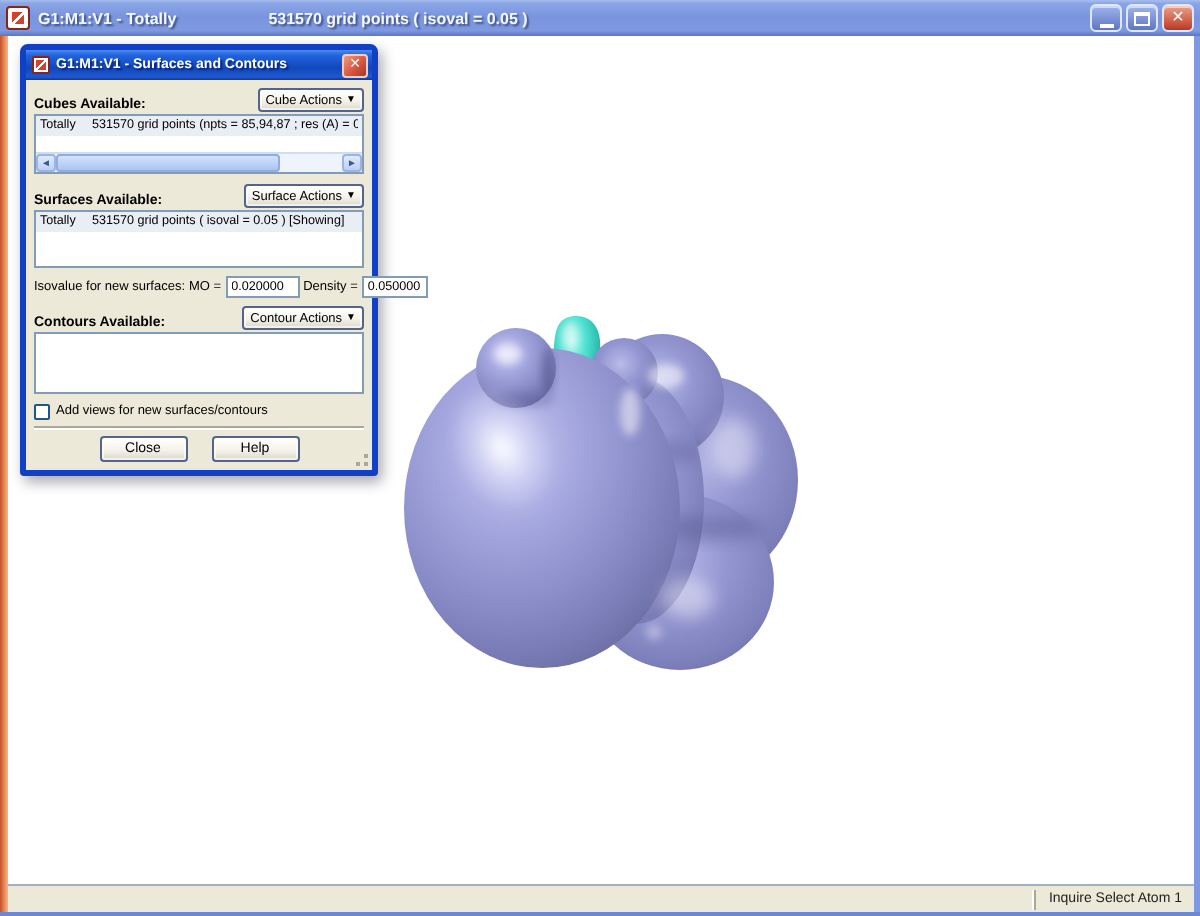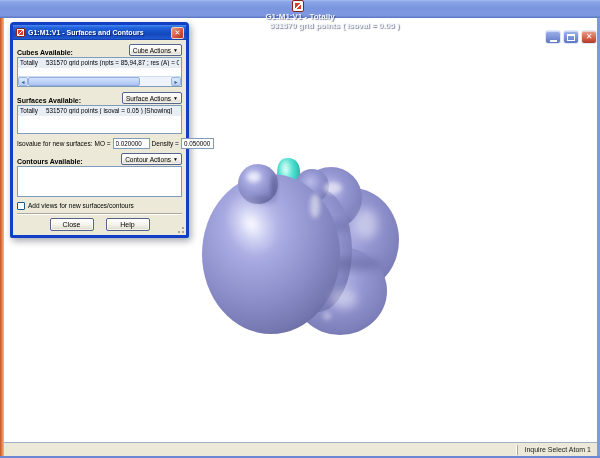--- a/index.html
+++ b/index.html
@@ -5,29 +5,29 @@
   * { box-sizing: border-box; margin: 0; padding: 0; }
   html,body { width:600px; height:458px; }
   body {
     font-family: "Liberation Sans", "DejaVu Sans", sans-serif;
     position: relative; overflow: hidden; background:#fff;
   }
   
   .titlebar {
     position:absolute; left:0; top:0; width:600px; height:18px;
     background: linear-gradient(180deg,#a6bdf0 0%,#8aa5e6 10%,#7a95de 45%,#7e99e0 85%,#5a76c4 100%);
-    display:flex; align-items:center; padding:0 3px; z-index:5;flex-direction:column;
+    display:flex; align-items:center; padding:0 3px; z-index:5;
   }
   .app-icon { width:12px; height:12px; margin-right:4px; flex:0 0 auto;
     background:#fff; border:1px solid #8a2418; border-radius:2px; position:relative; }
   .app-icon::after { content:""; position:absolute; left:2px; top:2px; right:2px; bottom:2px;
     background: linear-gradient(135deg,#d8402a 0 45%, #fff 45% 60%, #d8402a 60%); }
   .win-title { color:#f4f7fd; font-size:8px; font-weight:bold; white-space:nowrap;
     text-shadow: 1px 1px 1px rgba(10,20,60,.55); }
-  .win-title-info { color:#f4f7fd; font-size:8px; font-weight:bold; margin-left:69px;
+  .win-title-info { color:#f4f7fd; font-size:8px; font-weight:bold; margin-left:46px;
     white-space:nowrap; text-shadow: 1px 1px 1px rgba(10,20,60,.55); }
   .win-controls { margin-left:auto; display:flex; gap:2px; }
   .win-btn {
     width:16px; height:14px; border:1px solid #dfe8fa; border-radius:3px;
     background: linear-gradient(180deg,#9db4ec,#7288d2 70%,#5f76c2);
     display:flex; align-items:center; justify-content:center; cursor:pointer;
     box-shadow: inset 0 1px 0 rgba(255,255,255,.5);
   }
   .win-btn.close { background: linear-gradient(180deg,#e8a08e,#cd5740 70%,#b03a28); }
   .glyph-min { width:7px; height:2px; background:#fff; margin-top:7px; }

